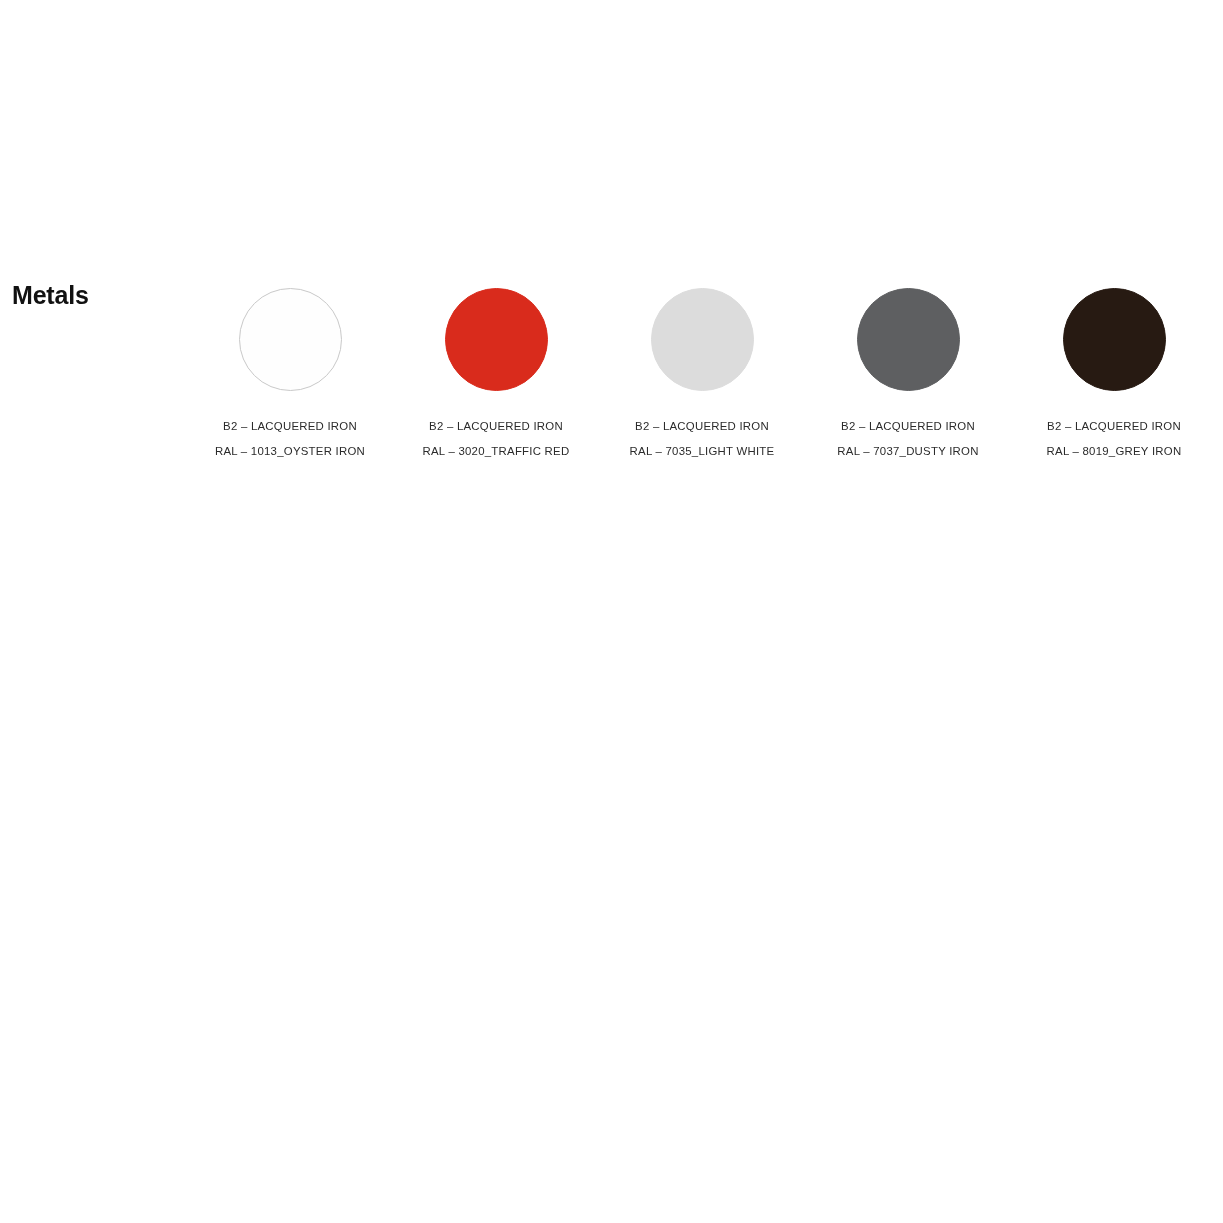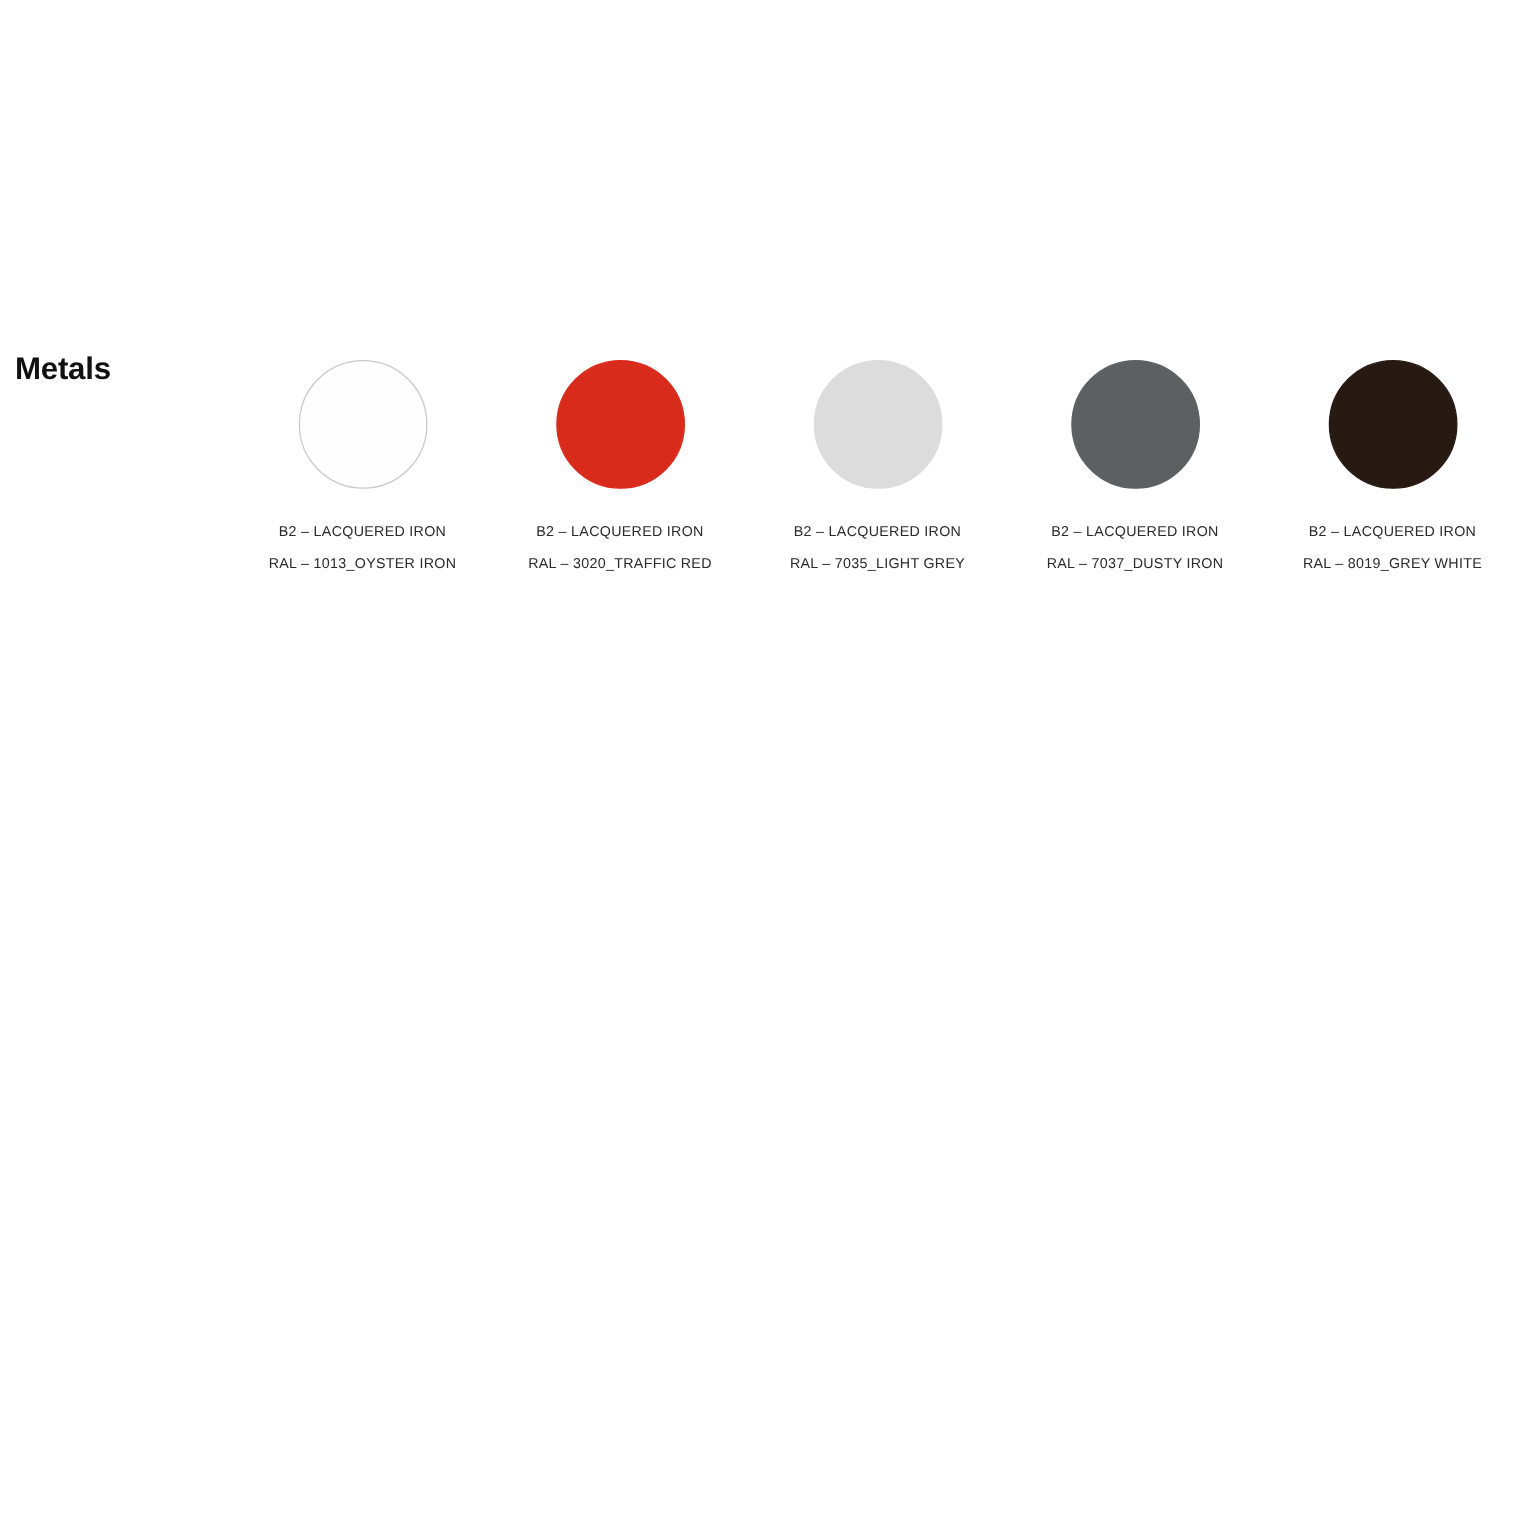--- a/index.html
+++ b/index.html
@@ -99,35 +99,35 @@
           <div class="swatch-disc" style="background: rgb(217, 43, 28); border: 1px solid rgb(217, 43, 28);"></div>
           <div class="swatch-labels">
             <span class="lbl">B2 – LACQUERED IRON</span>
             <span class="lbl">RAL – 3020_TRAFFIC RED</span>
           </div>
         </div>
         <div class="swatch-cell" style="height: 235px;">
           <div class="swatch-disc" style="background: rgb(220, 220, 220); border: 1px solid rgb(220, 220, 220);"></div>
           <div class="swatch-labels">
             <span class="lbl">B2 – LACQUERED IRON</span>
-            <span class="lbl">RAL – 7035_LIGHT GREY</span>
+            <span class="lbl">RAL – 7035_LIGHT WHITE</span>
           </div>
         </div>
         <div class="swatch-cell" style="height: 235px;">
           <div class="swatch-disc" style="background: rgb(94, 95, 97); border: 1px solid rgb(94, 95, 97);"></div>
           <div class="swatch-labels">
             <span class="lbl">B2 – LACQUERED IRON</span>
             <span class="lbl">RAL – 7037_DUSTY IRON</span>
           </div>
         </div>
         <div class="swatch-cell" style="height: 235px;">
           <div class="swatch-disc" style="background: rgb(39, 26, 18); border: 1px solid rgb(39, 26, 18);"></div>
           <div class="swatch-labels">
             <span class="lbl">B2 – LACQUERED IRON</span>
-            <span class="lbl">RAL – 8019_GREY WHITE</span>
+            <span class="lbl">RAL – 8019_GREY IRON</span>
           </div>
         </div>
       </div>
       <div class="grid-row">
         <div class="swatch-cell" style="height: 231px;"></div>
       </div>
     </div>
 
 </div>
 

